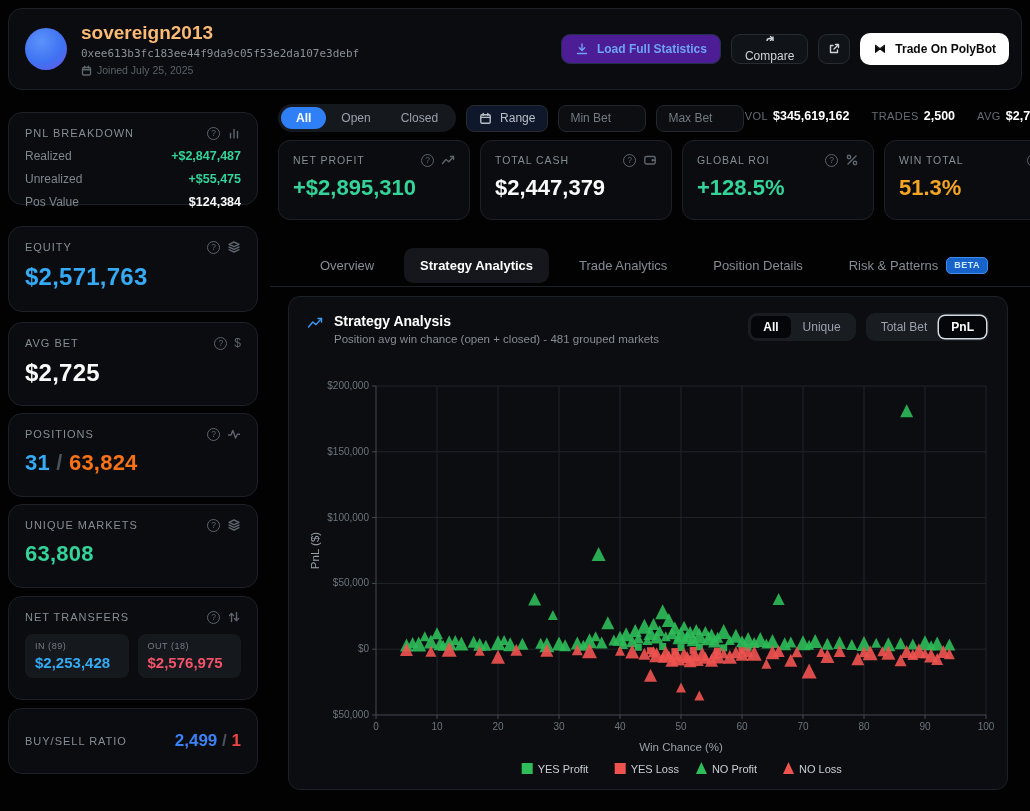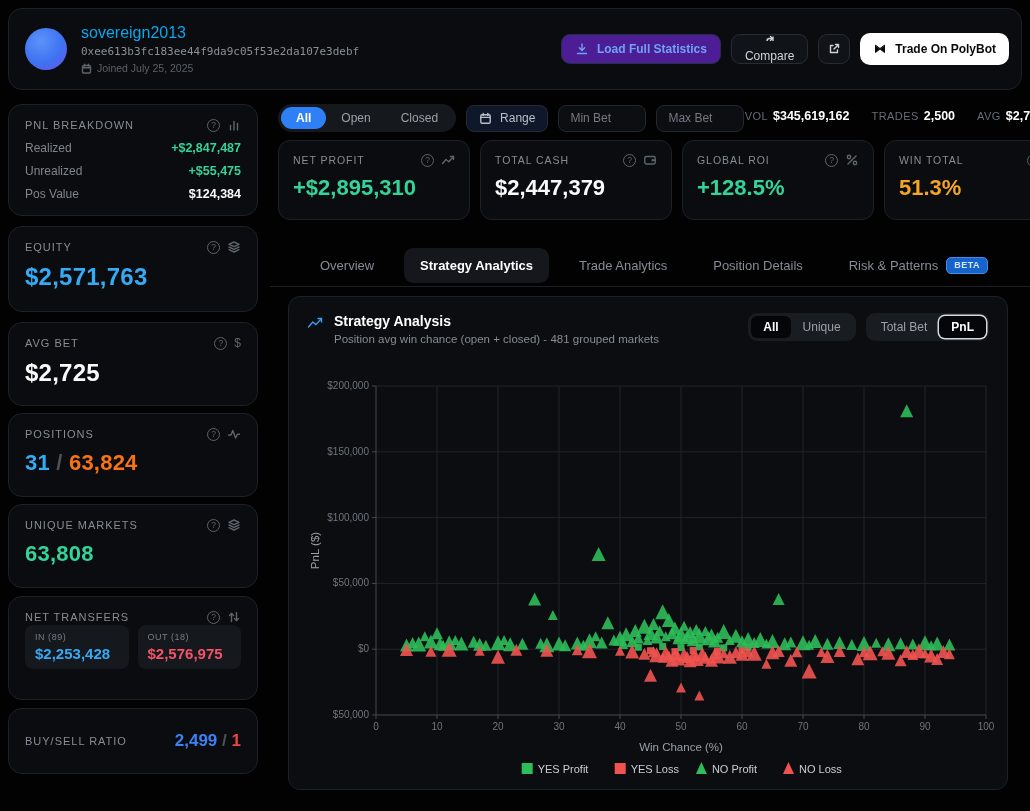--- a/index.html
+++ b/index.html
@@ -13,42 +13,42 @@
   .icon-set { display:flex; gap:7px; align-items:center; color:#5d646c; }
   .qicon { width:13px; height:13px; border:1.2px solid #5d646c; border-radius:50%;
     font-size:8.5px; display:flex; align-items:center; justify-content:center; color:#5d646c; }
   svg.sic { width:14px; height:14px; stroke:#5d646c; fill:none; stroke-width:1.4; stroke-linecap:round; stroke-linejoin:round; }
 
   
   .header { left:8px; top:8px; width:1014px; height:82px; display:flex; align-items:center; padding:0 12px 0 16px; }
   .avatar { width:42px; height:42px; border-radius:50%;
     background:radial-gradient(circle at 38% 32%, #5b93fa, #3f72f2 55%, #6d52e6 100%); }
   .id-block { margin-left:14px; flex:1; }
-  .uname { font-size:16px; font-weight:400; color:#0ea5e9; }
+  .uname { font-size:19px; font-weight:700; color:#fdba74; }
   .addr { font-family:"DejaVu Sans Mono", monospace; font-size:11px; color:#8b9198; margin-top:3px; }
   .joined { font-size:10.5px; color:#5b6169; margin-top:4px; display:flex; align-items:center; gap:5px; }
   .hbtns { display:flex; gap:10px; align-items:center; }
   .btn { height:30px; display:flex; align-items:center; gap:8px; padding:0 13px;
     border-radius:9px; font-size:12px; cursor:pointer; white-space:nowrap; }
   .btn-load { background:#4c1d95; border:1px solid #24304a; color:#6ea3f5; font-weight:600; }
   .btn-dark { background:#101317; border:1px solid #272c33; color:#cfd4da; font-weight:500;flex-direction:column; }
   .btn-icon { width:32px; justify-content:center; padding:0; }
   .btn-white { background:#fff; color:#0a0a0a; font-weight:700; border-radius:10px; height:32px; }
 
   
   .sb { left:8px; width:250px; padding:13px 16px; }
   .sb-head { display:flex; justify-content:space-between; align-items:center; }
   .pnl-row { display:flex; justify-content:space-between; margin-top:9px; font-size:12px; }
   .pnl-row .lab { color:#80868e; }
   .pnl-row .val { font-weight:700; font-size:12.5px; }
   .big-val { font-size:24px; font-weight:700; margin-top:9px; letter-spacing:.01em; }
   .green { color:#34d399; } .blue { color:#35aaf5; } .white { color:#fafafa; }
   .orange { color:#f97316; } .amber { color:#f5a524; } .red { color:#f5536a; }
   .slash { color:#4b5259; font-weight:600; }
-  .nt-boxes { display:flex; gap:9px; margin-top:1px; }
+  .nt-boxes { display:flex; gap:9px; margin-top:10px; }
   .nt-box { flex:1; background:#15181d; border-radius:8px; padding:7px 10px; }
   .nt-lab { font-size:9px; letter-spacing:.06em; color:#767d85; }
   .nt-val { font-size:15px; font-weight:700; margin-top:3px; }
   .ratio-row { display:flex; justify-content:space-between; align-items:center; height:100%; }
   .ratio-val { font-size:17px; font-weight:700; }
 
   
   .main { position:absolute; left:270px; top:104px; width:768px; height:707px; }
   .filter-row { position:absolute; left:8px; top:0; display:flex; gap:10px; align-items:center; }
   .seg { display:flex; background:#15181d; border-radius:999px; padding:3px; align-items:center; }
@@ -137,21 +137,21 @@
       <div class="btn btn-white">
         <svg class="sic" style="stroke:#0a0a0a;fill:#0a0a0a;stroke-width:1">
             <path d="M2.5 3.5v7L7 7z"></path>
             <path d="M11.5 3.5v7L7 7z"></path>
           </svg>
         <span>Trade On PolyBot</span>
       </div>
     </div>
   </div>
 
-  <div class="card sb" style="top:104px;height:112px">
+  <div class="card sb" style="top:112px;height:93px">
     <div class="sb-head">
       <span class="card-title">PNL BREAKDOWN</span>
       <span class="icon-set">
           <span class="qicon">?</span>
         <svg class="sic">
             <line x1="3.5" y1="12" x2="3.5" y2="7.5"></line>
             <line x1="7" y1="12" x2="7" y2="3.5"></line>
             <line x1="10.5" y1="12" x2="10.5" y2="5.5"></line>
           </svg>
         </span>

